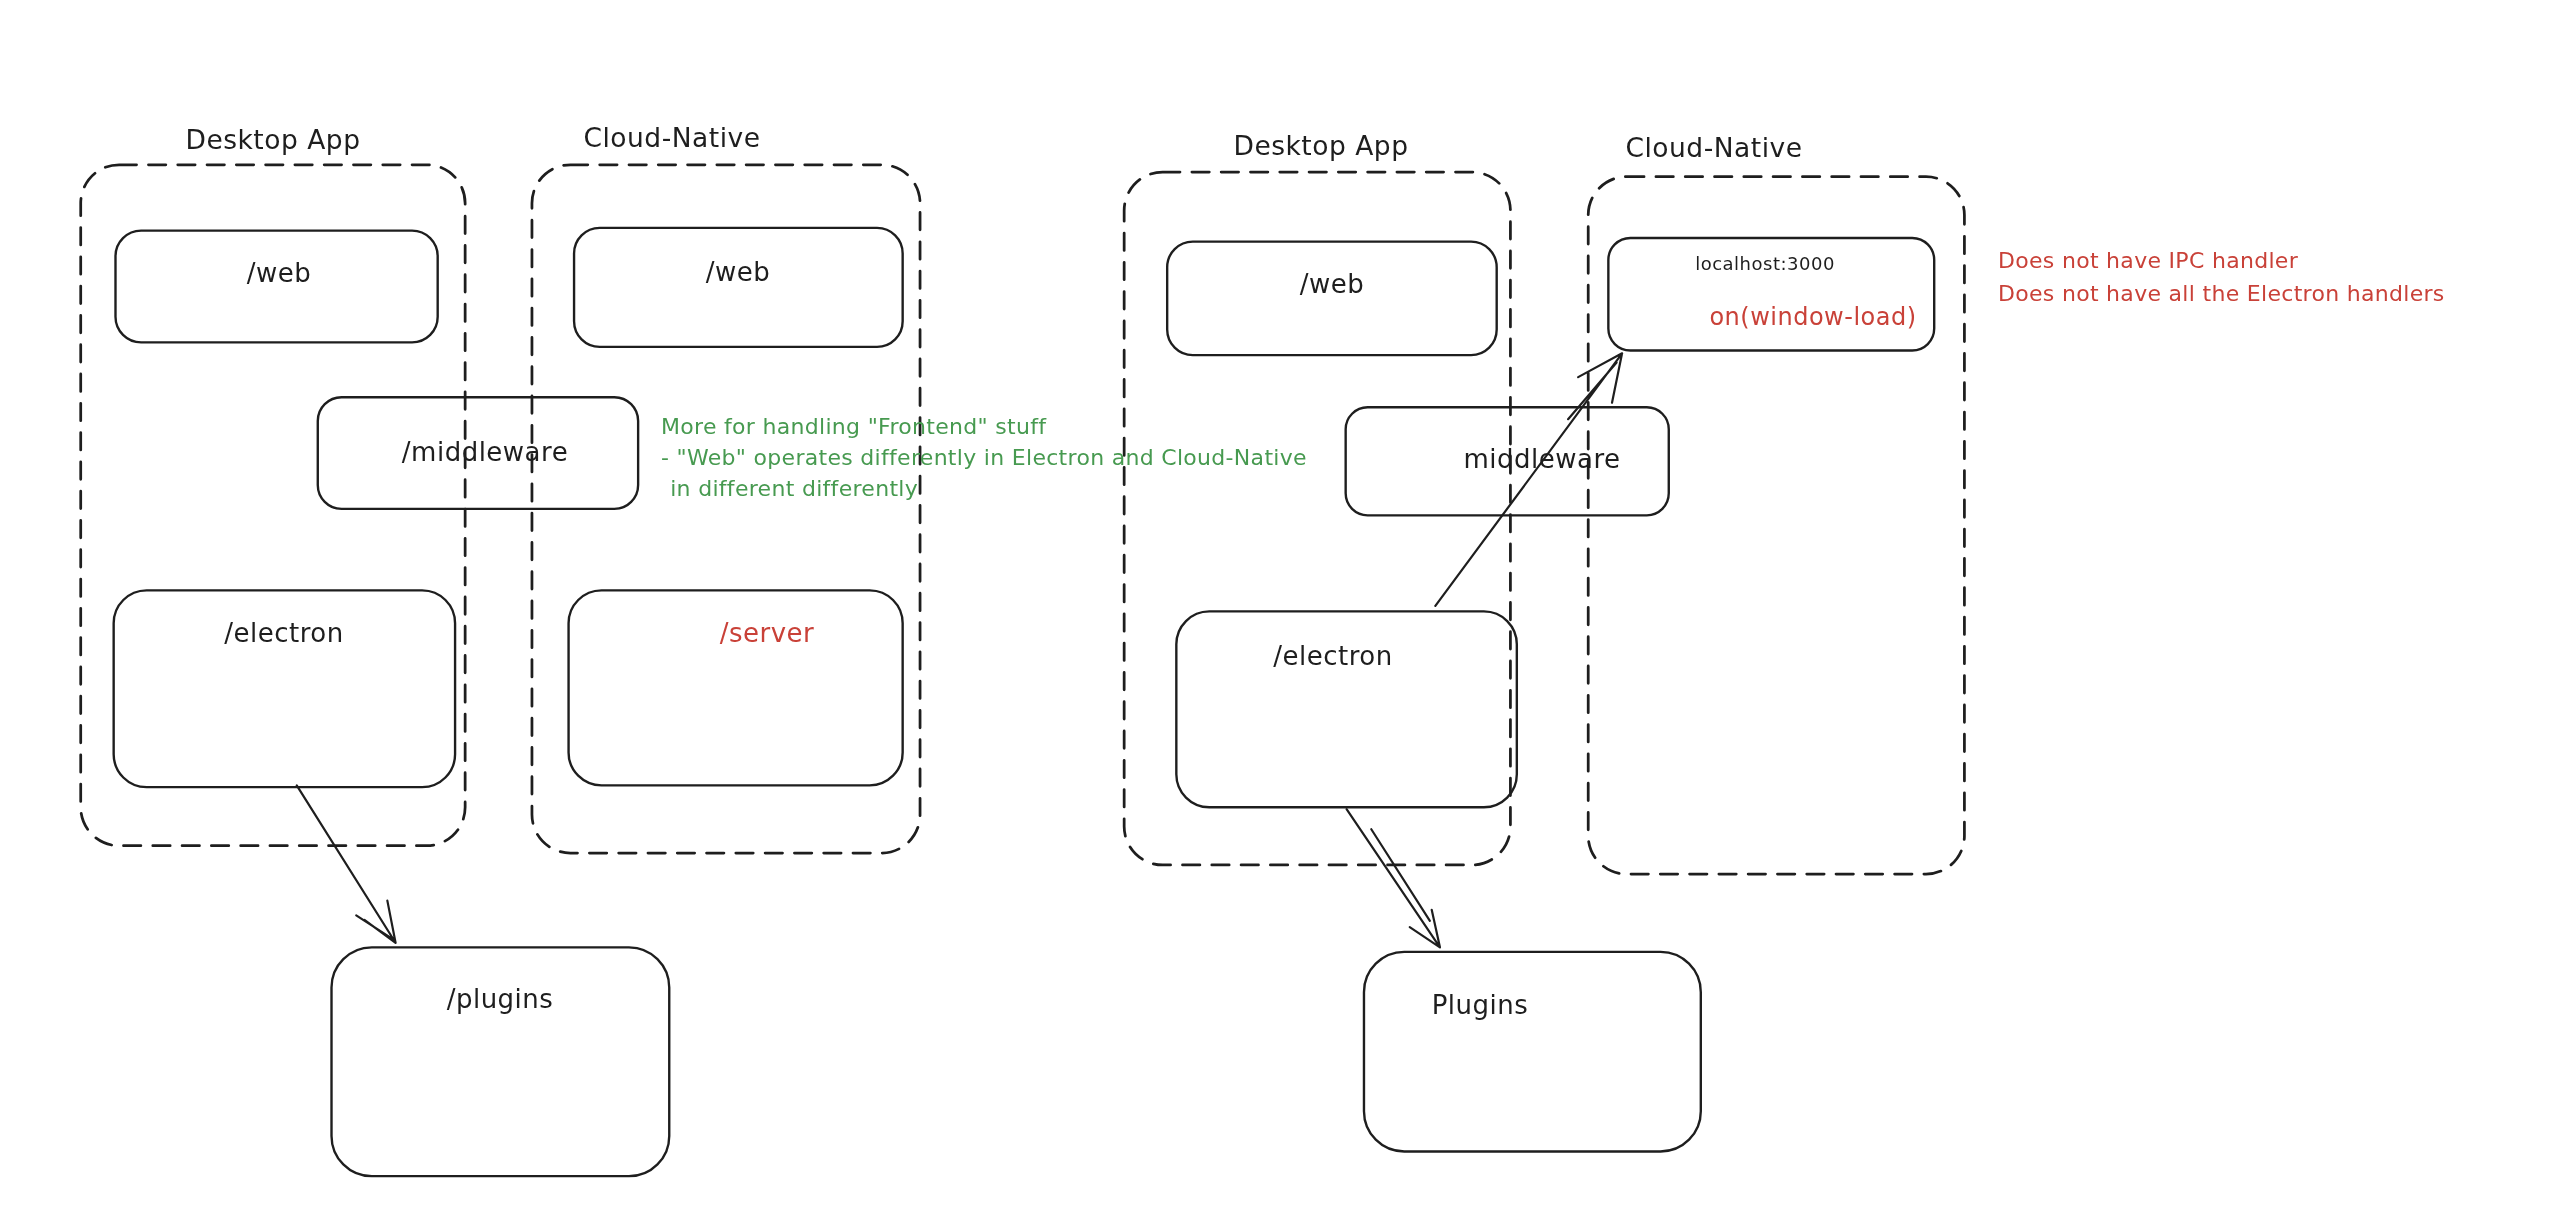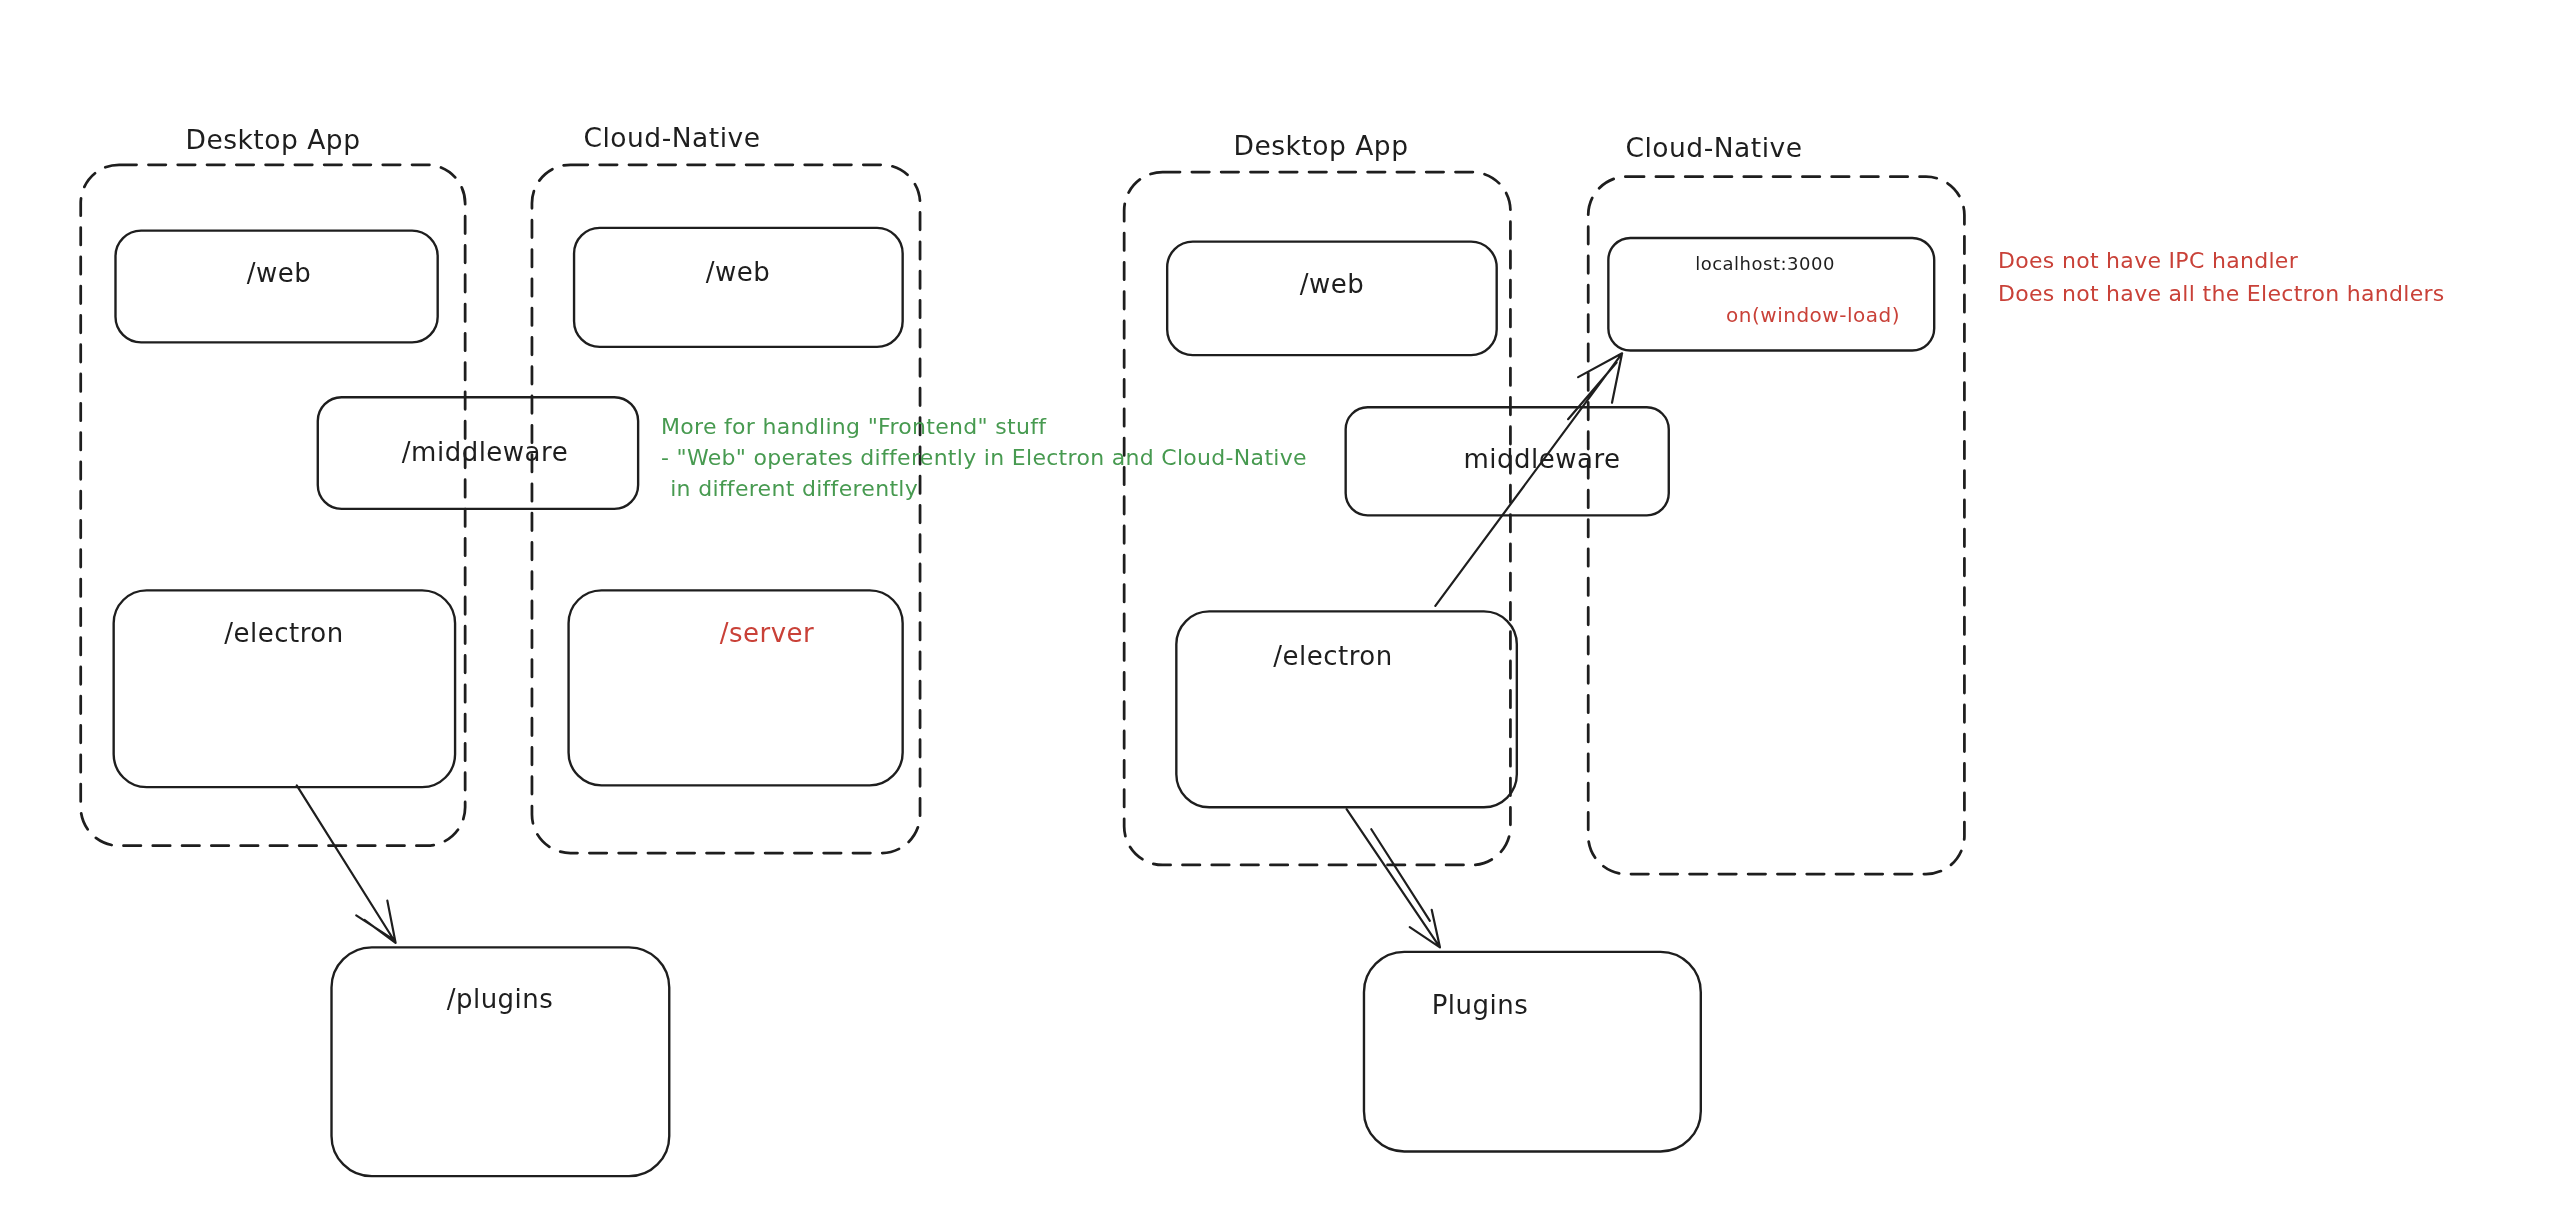--- a/index.html
+++ b/index.html
@@ -36,21 +36,21 @@
   .green{color:var(--green);}
   .note{
     position:absolute;
     white-space:nowrap;
     font-size:22px;
     letter-spacing:0.3px;
   }
   .note .line{height:31px;line-height:31px;}
   .note-red .line{height:33px;line-height:33px;}
   .localhost-line1{font-size:18px;}
-  .localhost-line2{font-size:20px;text-align:center;}
+  .localhost-line2{font-size:24px;text-align:center;}
 </style>
 </head>
 <body>
 
 <div id="canvas">
 
   <svg id="shapes" viewBox="0 0 2814 1346" width="2576" height="1232">
 
     <rect class="dashed" x="88" y="180" width="420" height="744" rx="42"></rect>
     <rect class="dashed" x="581" y="180" width="424" height="752" rx="42"></rect>

